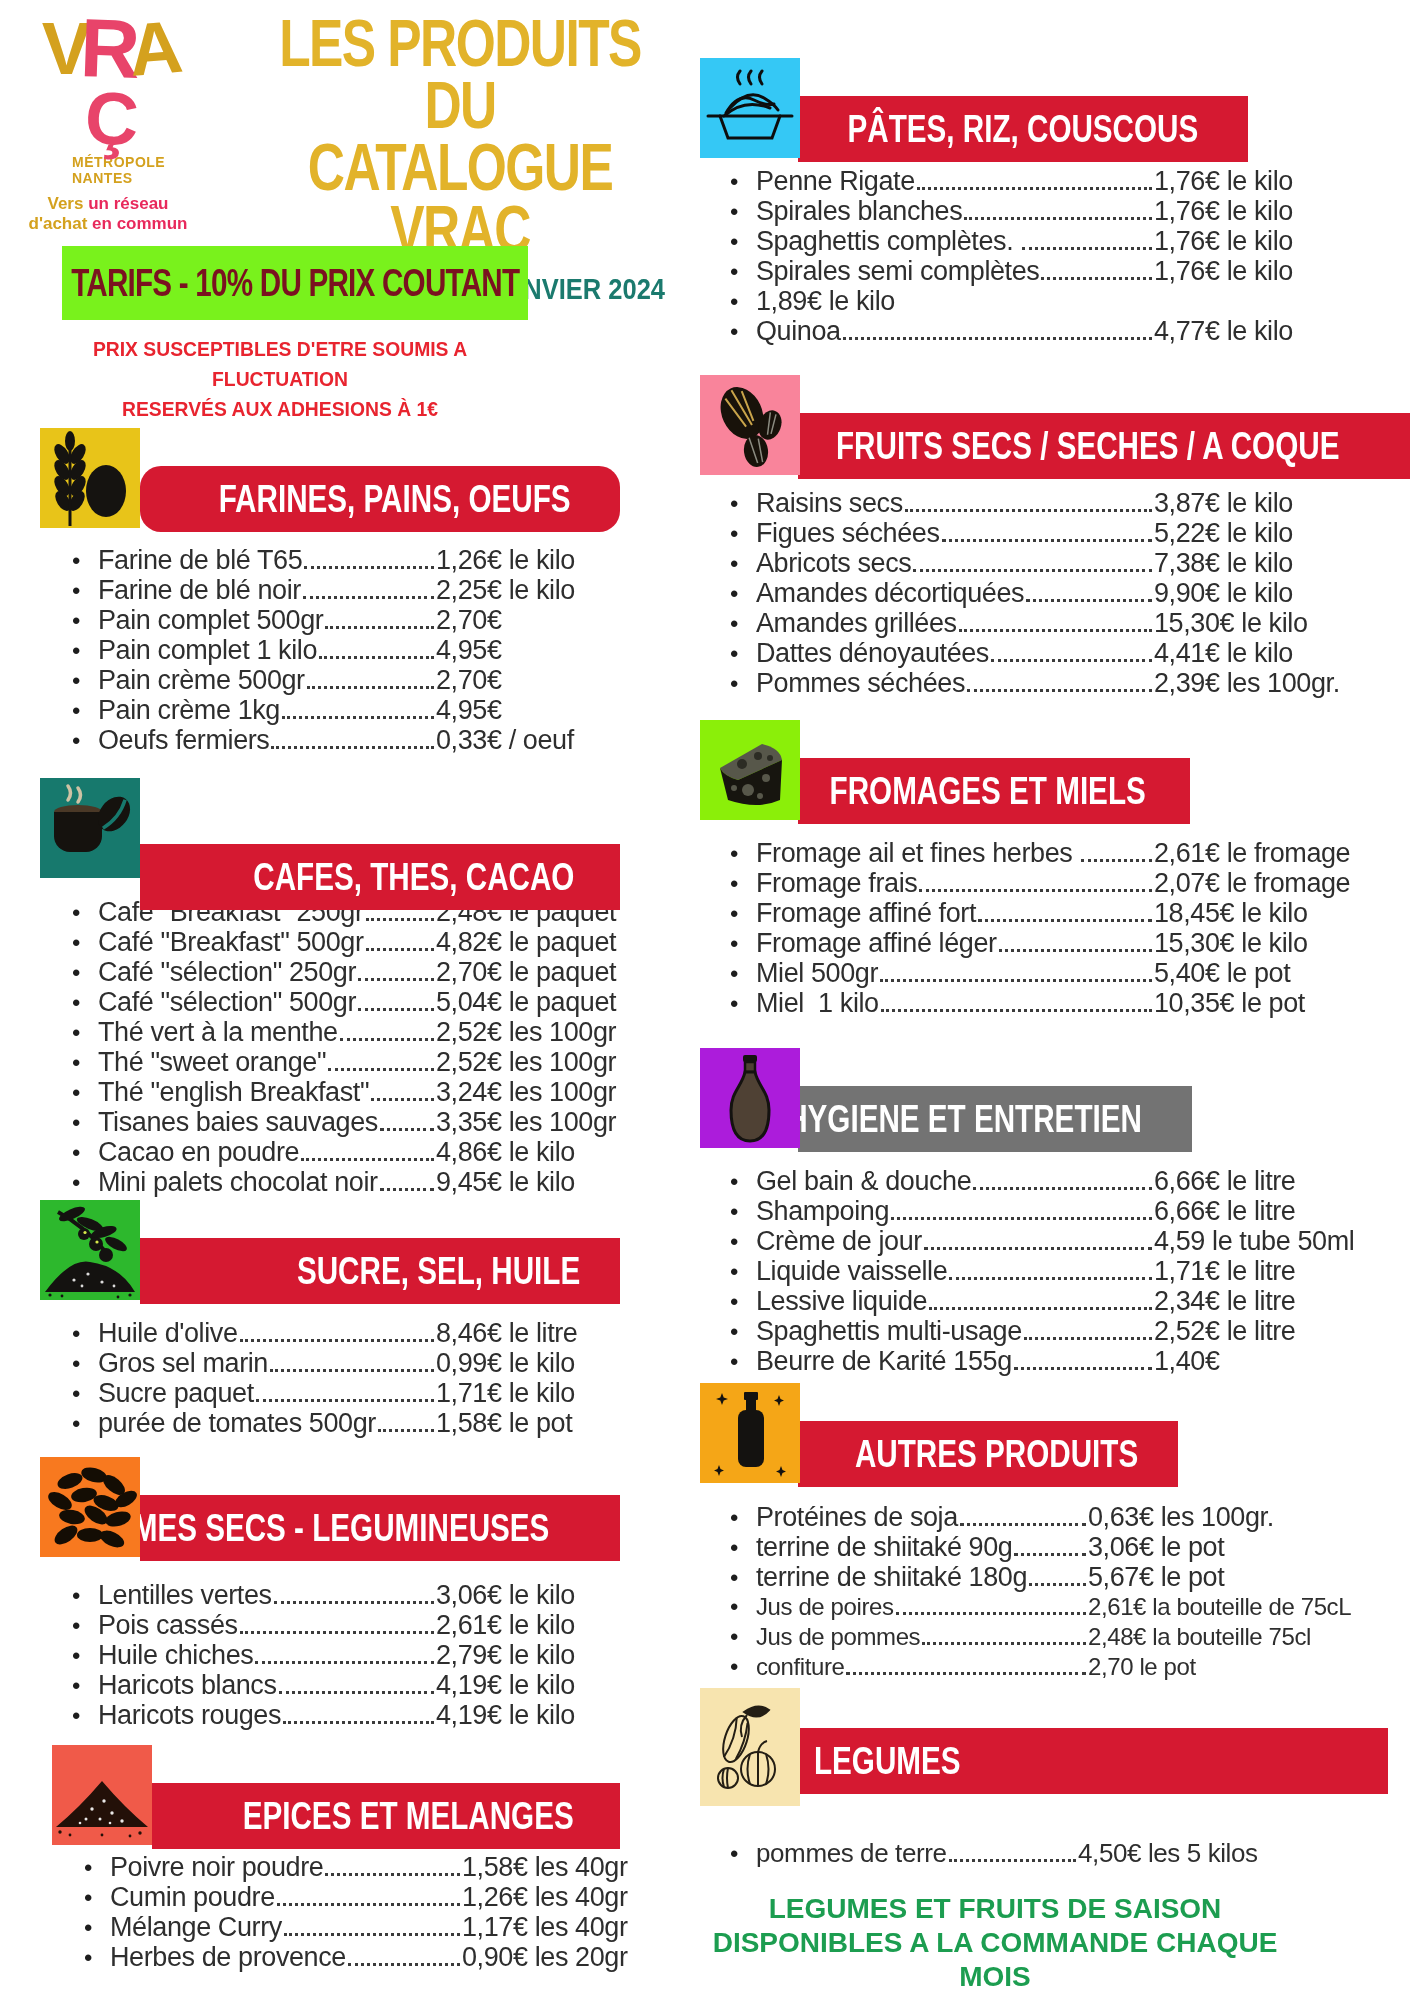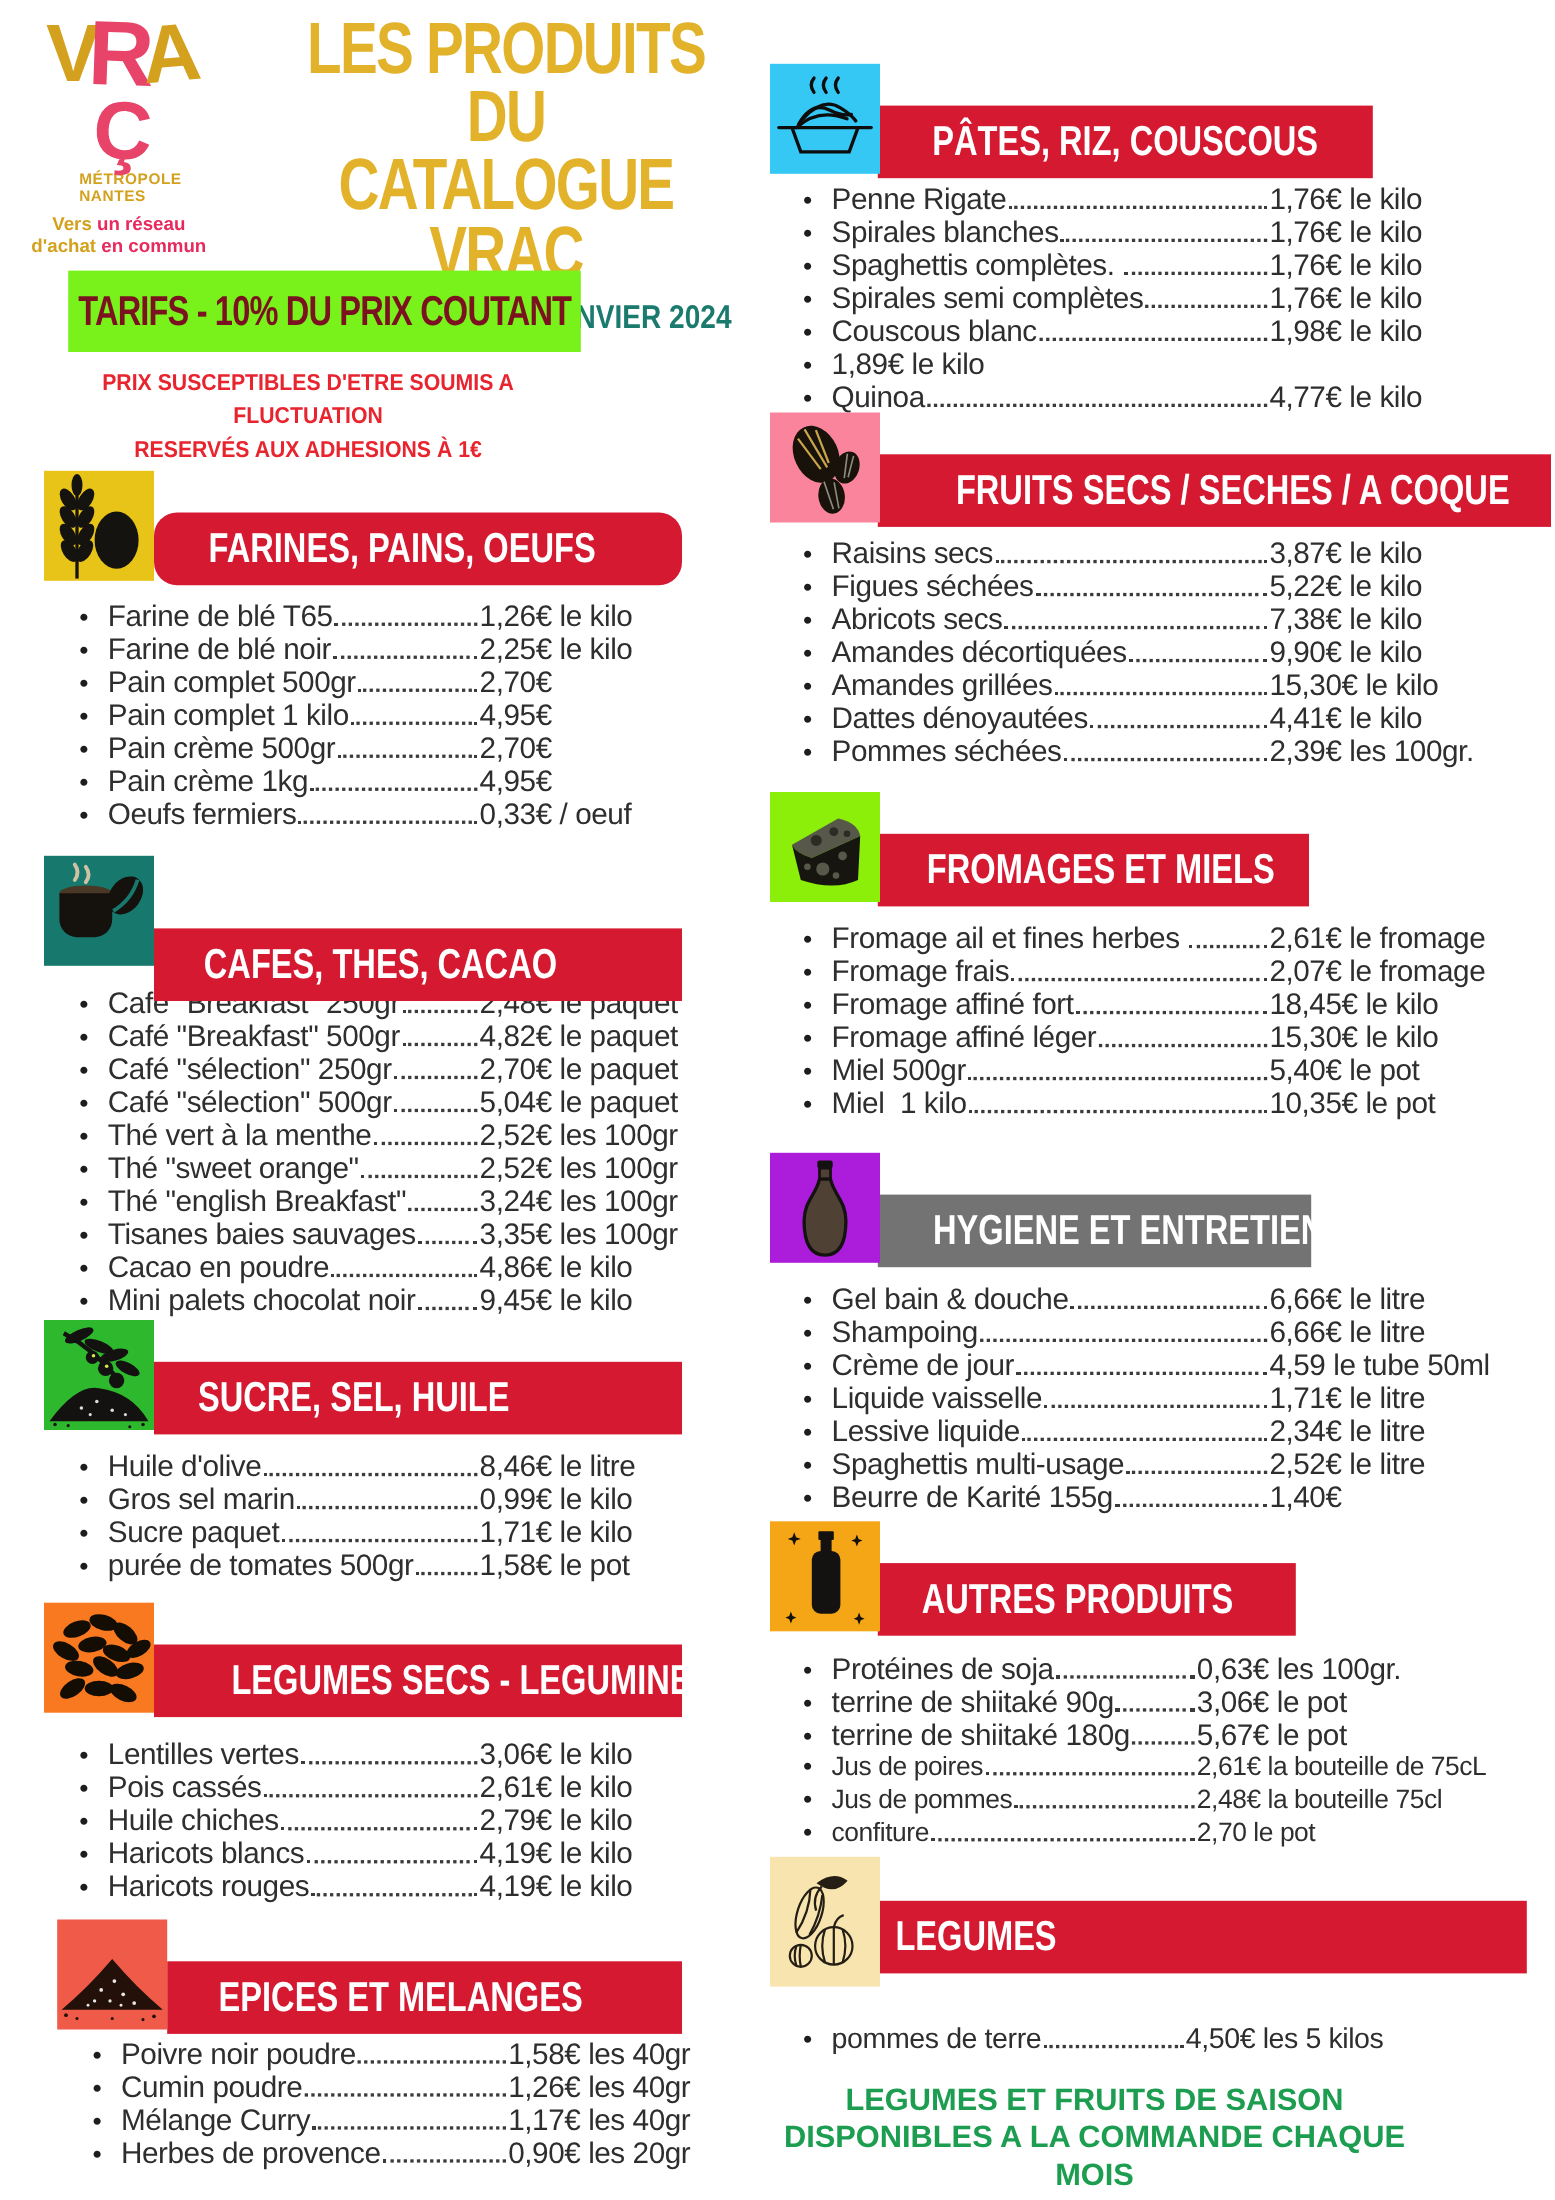--- a/index.html
+++ b/index.html
@@ -21,21 +21,21 @@
 
   .promo{position:absolute;left:62px;top:246px;width:466px;height:74px;display:flex;align-items:center;justify-content:center;}
   .promo span{font-size:38px;font-weight:bold;transform:scaleX(.78);white-space:nowrap;letter-spacing:-1px;}
 
   .notice{position:absolute;left:20px;top:334px;width:520px;text-align:center;font-weight:bold;font-size:21px;line-height:30px;}
   .notice div{transform:scaleX(.92);}
 
   
   .icon-box{position:absolute;width:100px;height:100px;z-index:2;}
   .icon-box svg{width:100%;height:100%;display:block;}
-  .banner{position:absolute;height:66px;display:flex;align-items:center;justify-content:flex-start;z-index:1;}
+  .banner{position:absolute;height:66px;display:flex;align-items:center;justify-content:flex-end;z-index:1;}
   .banner .bt{color:#fff;font-weight:bold;font-size:38px;white-space:nowrap;transform:scaleX(.78);}
   .sec-legumes .banner{justify-content:flex-start;padding-left:16px;}
   .sec-legumes .banner .bt{transform-origin:left;}
 
   ul.items{position:absolute;list-style:none;margin:0;padding:0;}
   .items li{display:flex;align-items:baseline;height:30px;line-height:30px;font-size:27px;letter-spacing:-.4px;white-space:nowrap;}
   .items li::before{content:"•";flex:0 0 26px;width:26px;font-size:24px;color:#1d1d1d;}
   .lead{display:flex;align-items:baseline;}
   .col-left .lead{width:338px;}
   .col-right .lead{width:398px;}
@@ -514,27 +514,20 @@
             <span class="price">1,76€ le kilo</span>
           </li>
           <li>
             <span class="lead">
               <span class="label">Spirales semi complètes</span>
               <span class="dots"></span>
             </span>
             <span class="price">1,76€ le kilo</span>
           </li>
           <li>
-            <span class="lead">
-              <span class="label">Couscous blanc</span>
-              <span class="dots"></span>
-            </span>
-            <span class="price">1,98€ le kilo</span>
-          </li>
-          <li>
             <span class="price">1,89€ le kilo</span>
           </li>
           <li>
             <span class="lead">
               <span class="label">Quinoa</span>
               <span class="dots"></span>
             </span>
             <span class="price">4,77€ le kilo</span>
           </li>
         </ul>

